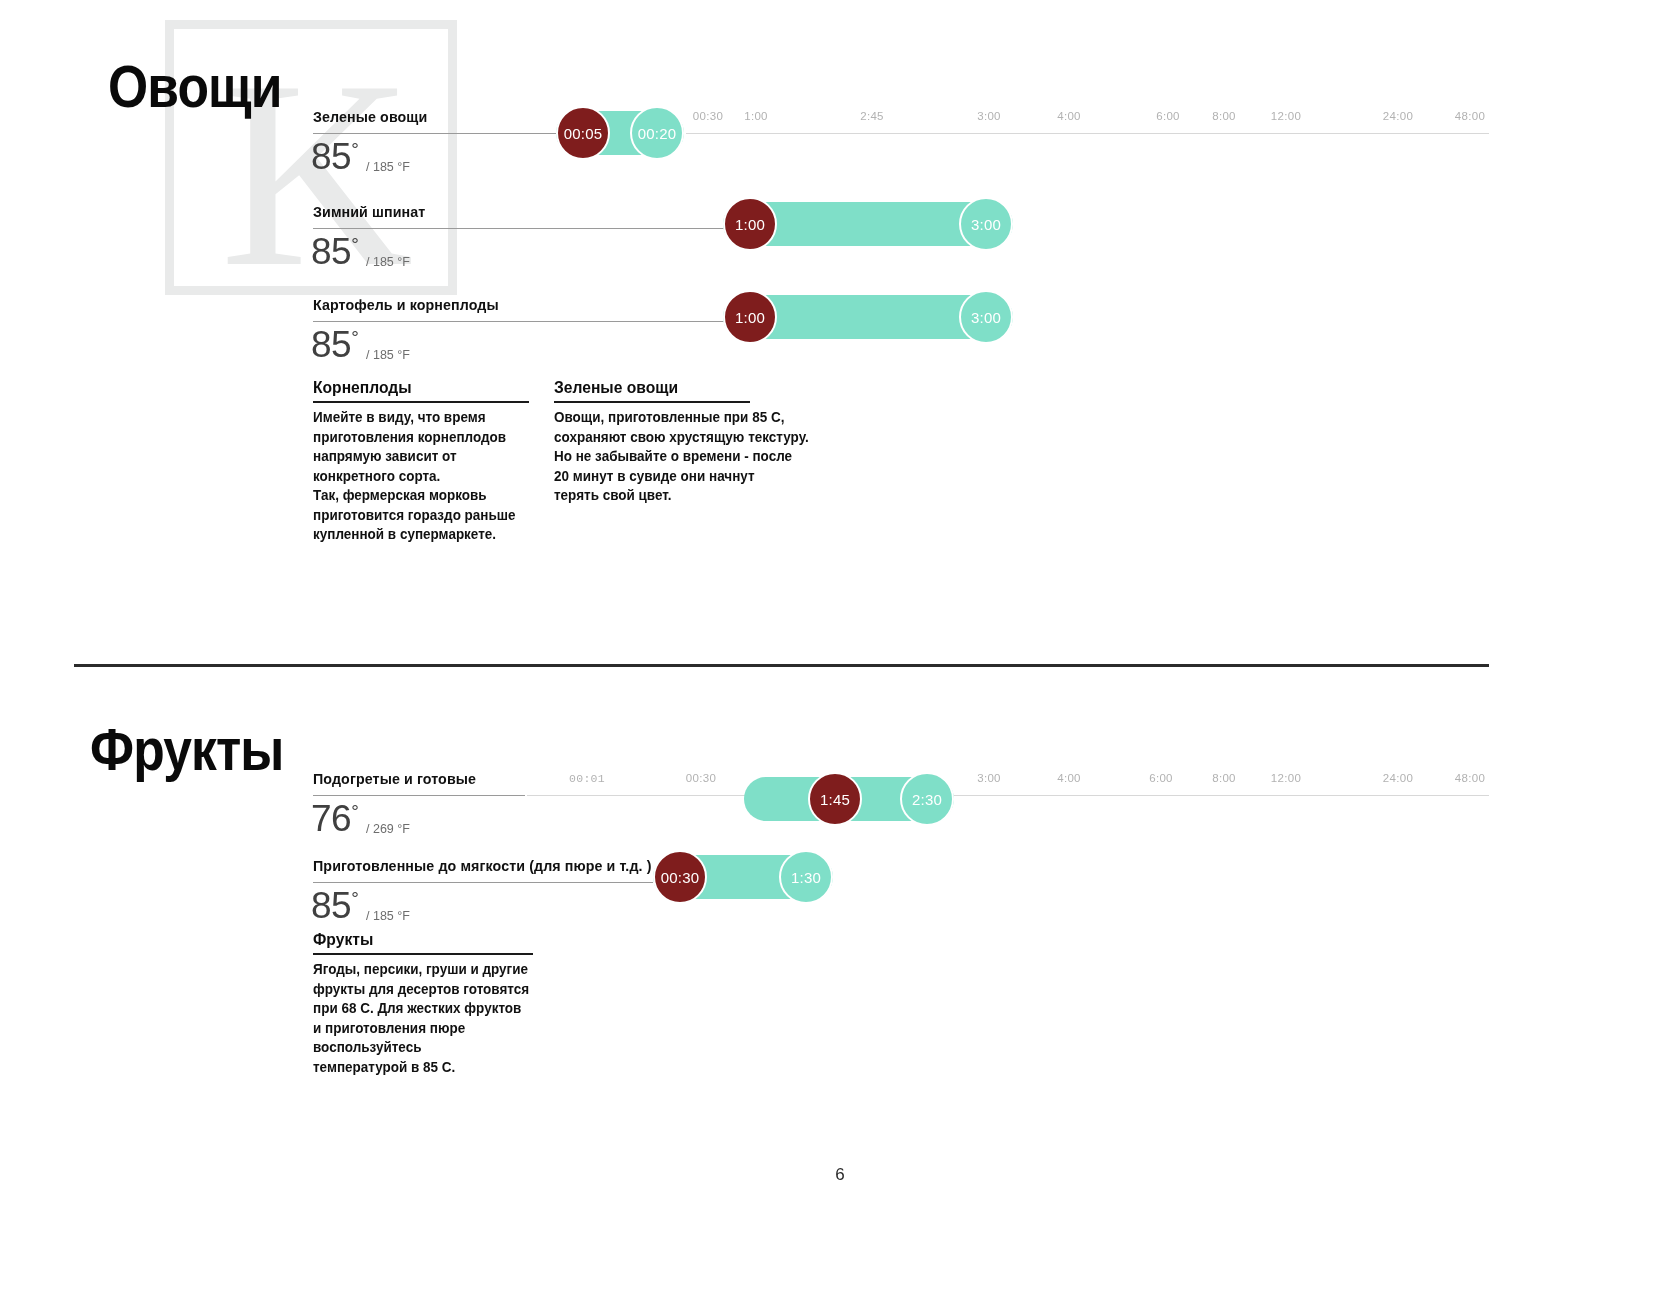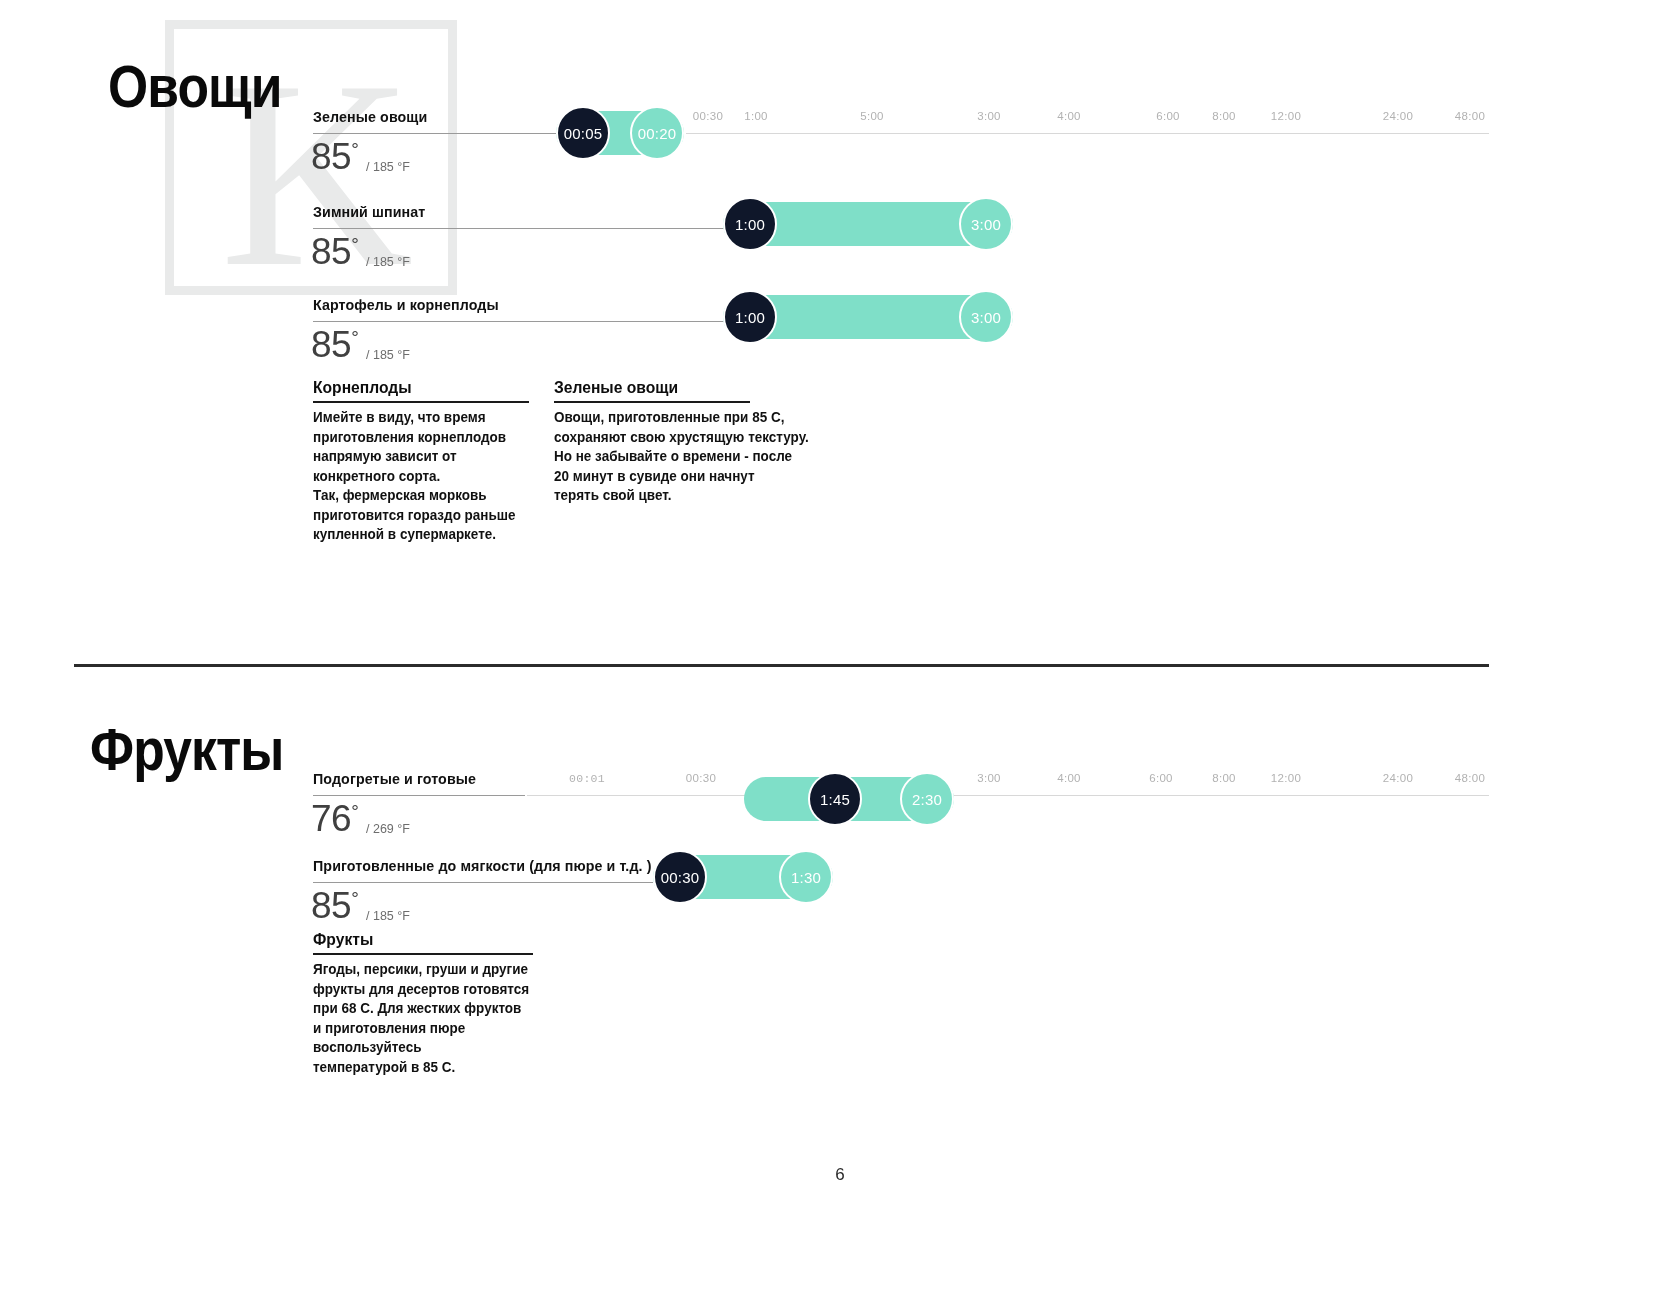--- a/index.html
+++ b/index.html
@@ -139,21 +139,21 @@
     border-radius: 50%;
     display: flex;
     align-items: center;
     justify-content: center;
     font-size: 15px;
     color: #ffffff;
     top: -5px;
     letter-spacing: .2px;
   }
   .knob.start {
-    background: #0f172a;
+    background: #7f1d1d;
     border: 2px solid #ffffff;
   }
   .knob.end {
     background: #7fdfc8;
     border: 2px solid #ffffff;
   }
 
   
   .note { position: absolute; }
   .note-title {
@@ -192,21 +192,21 @@
   <div class="wm-box"></div>
   <div class="wm-k">K</div>
 </div>
 
 <div class="big-heading" id="veg-heading">Овощи</div>
 
 <div class="axis" style="left:686px; top:133px; width:803px;"></div>
 
 <div class="tick" style="left:708px; top:110px;">00:30</div>
 <div class="tick" style="left:756px; top:110px;">1:00</div>
-<div class="tick" style="left:872px; top:110px;">5:00</div>
+<div class="tick" style="left:872px; top:110px;">2:45</div>
 <div class="tick" style="left:989px; top:110px;">3:00</div>
 <div class="tick" style="left:1069px; top:110px;">4:00</div>
 <div class="tick" style="left:1168px; top:110px;">6:00</div>
 <div class="tick" style="left:1224px; top:110px;">8:00</div>
 <div class="tick" style="left:1286px; top:110px;">12:00</div>
 <div class="tick" style="left:1398px; top:110px;">24:00</div>
 <div class="tick" style="left:1470px; top:110px;">48:00</div>
 
 <div class="row">
   <div class="row-label" style="left:313px; top:108px;">Зеленые овощи</div>

